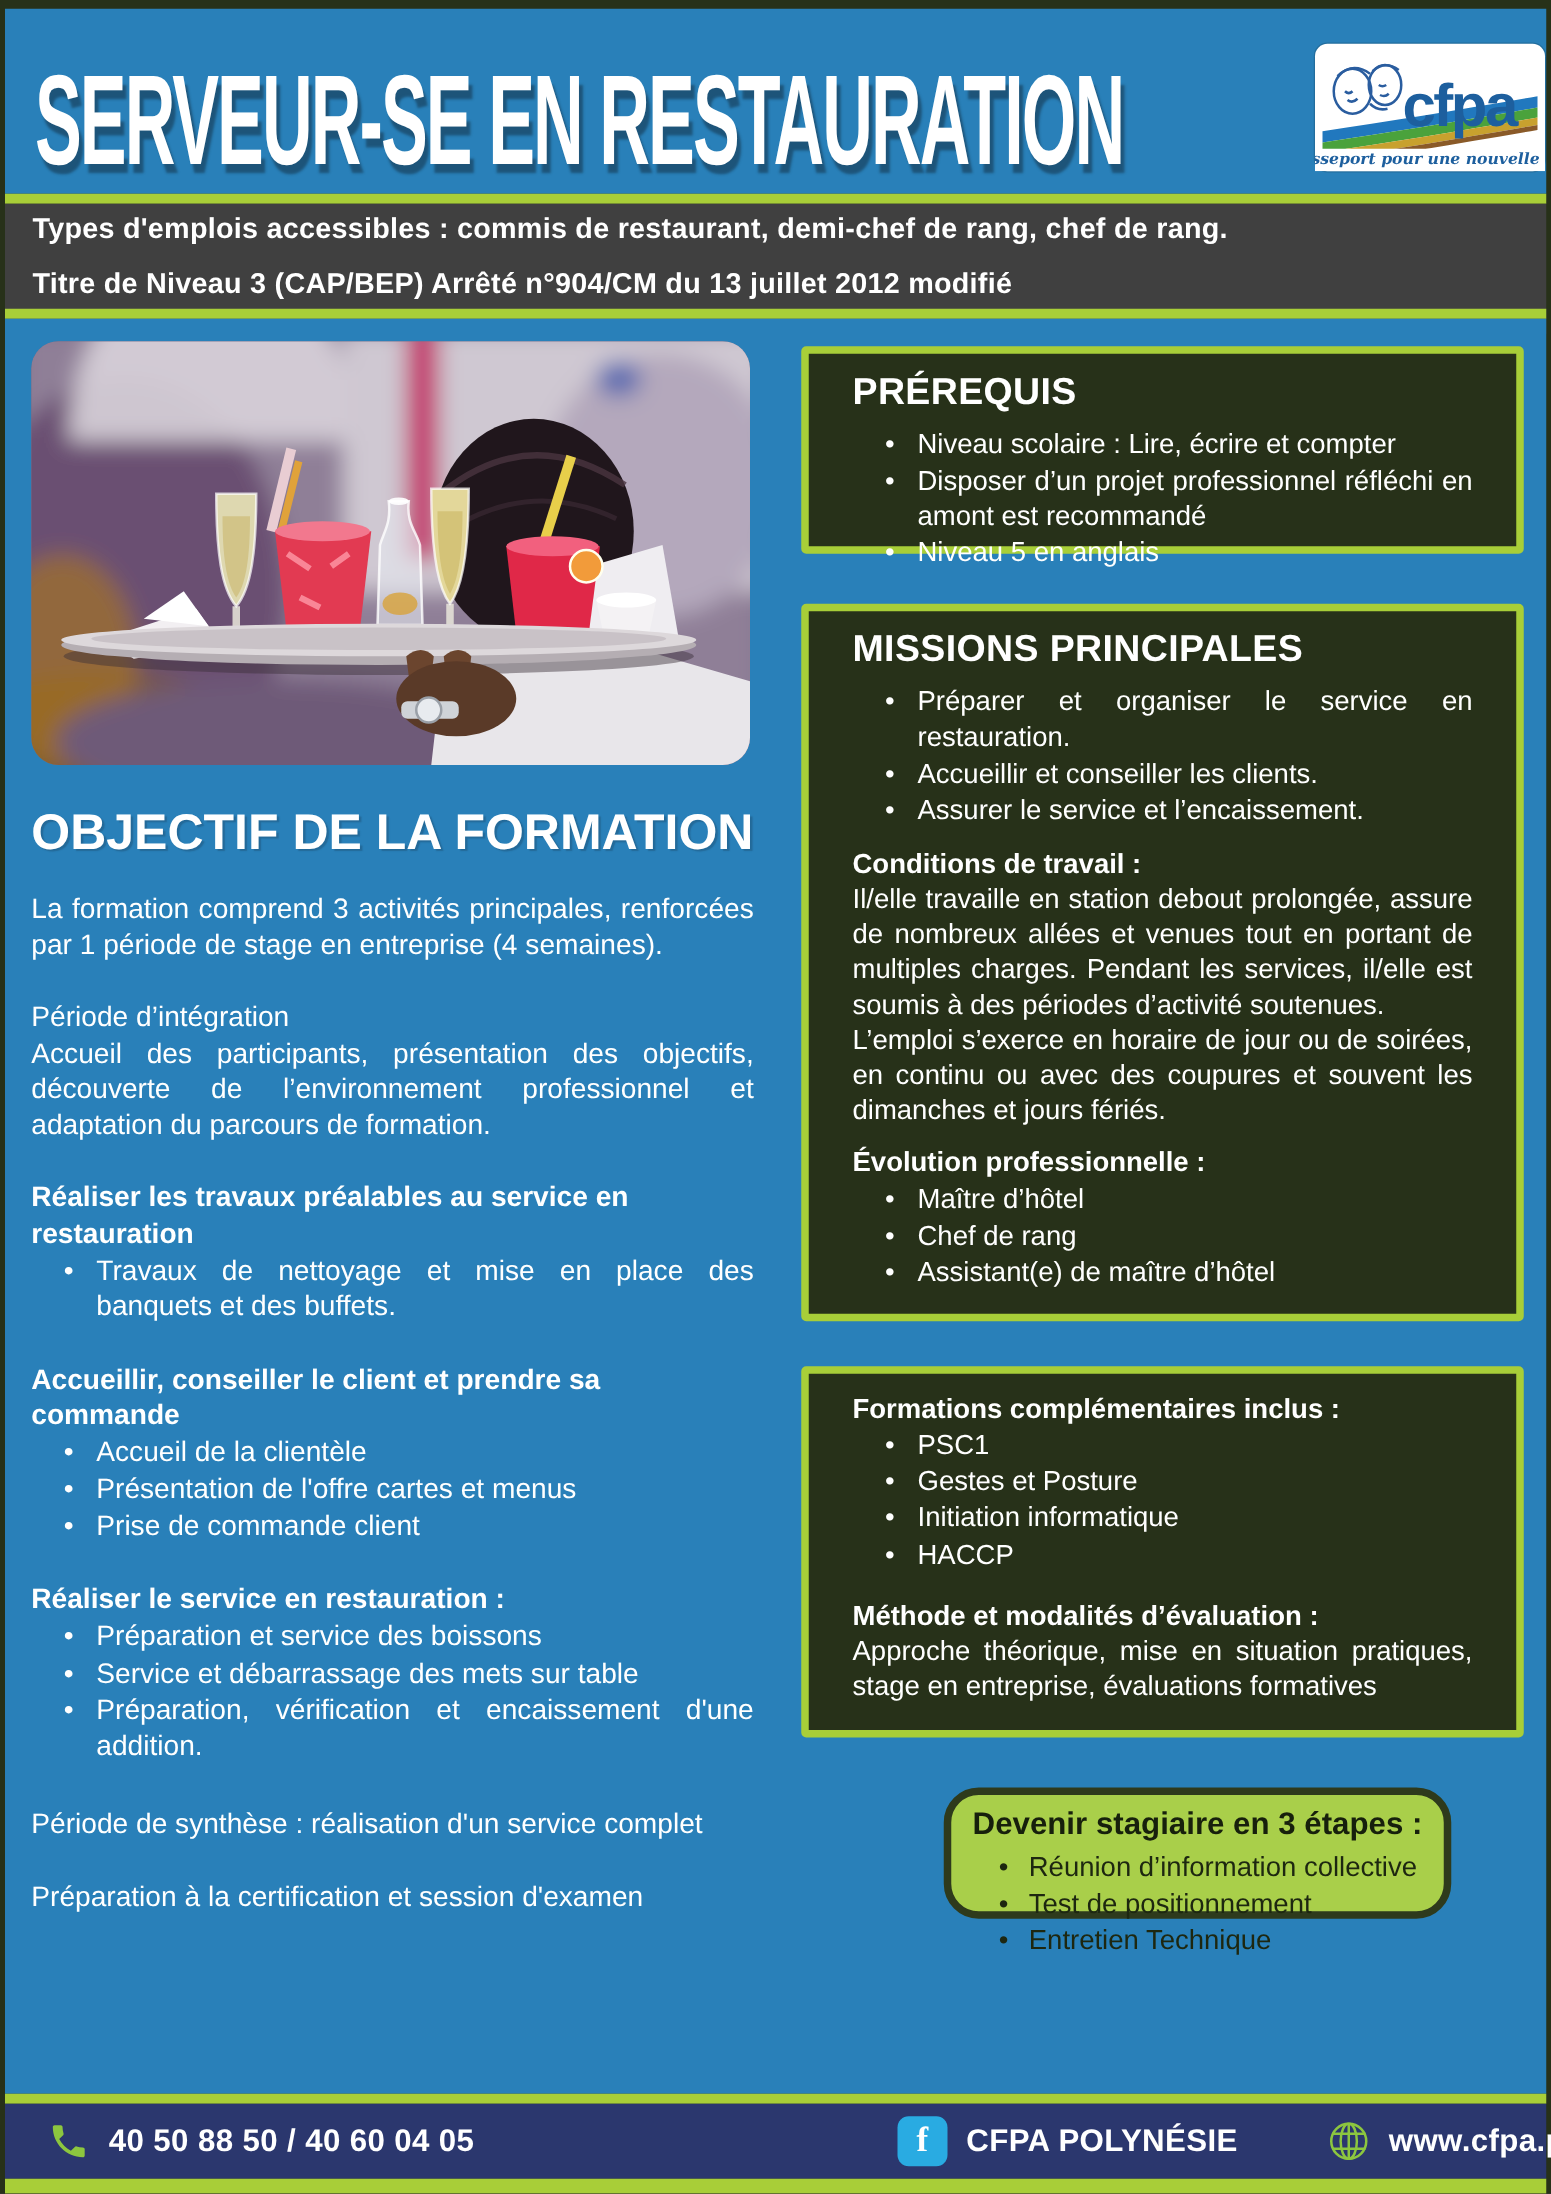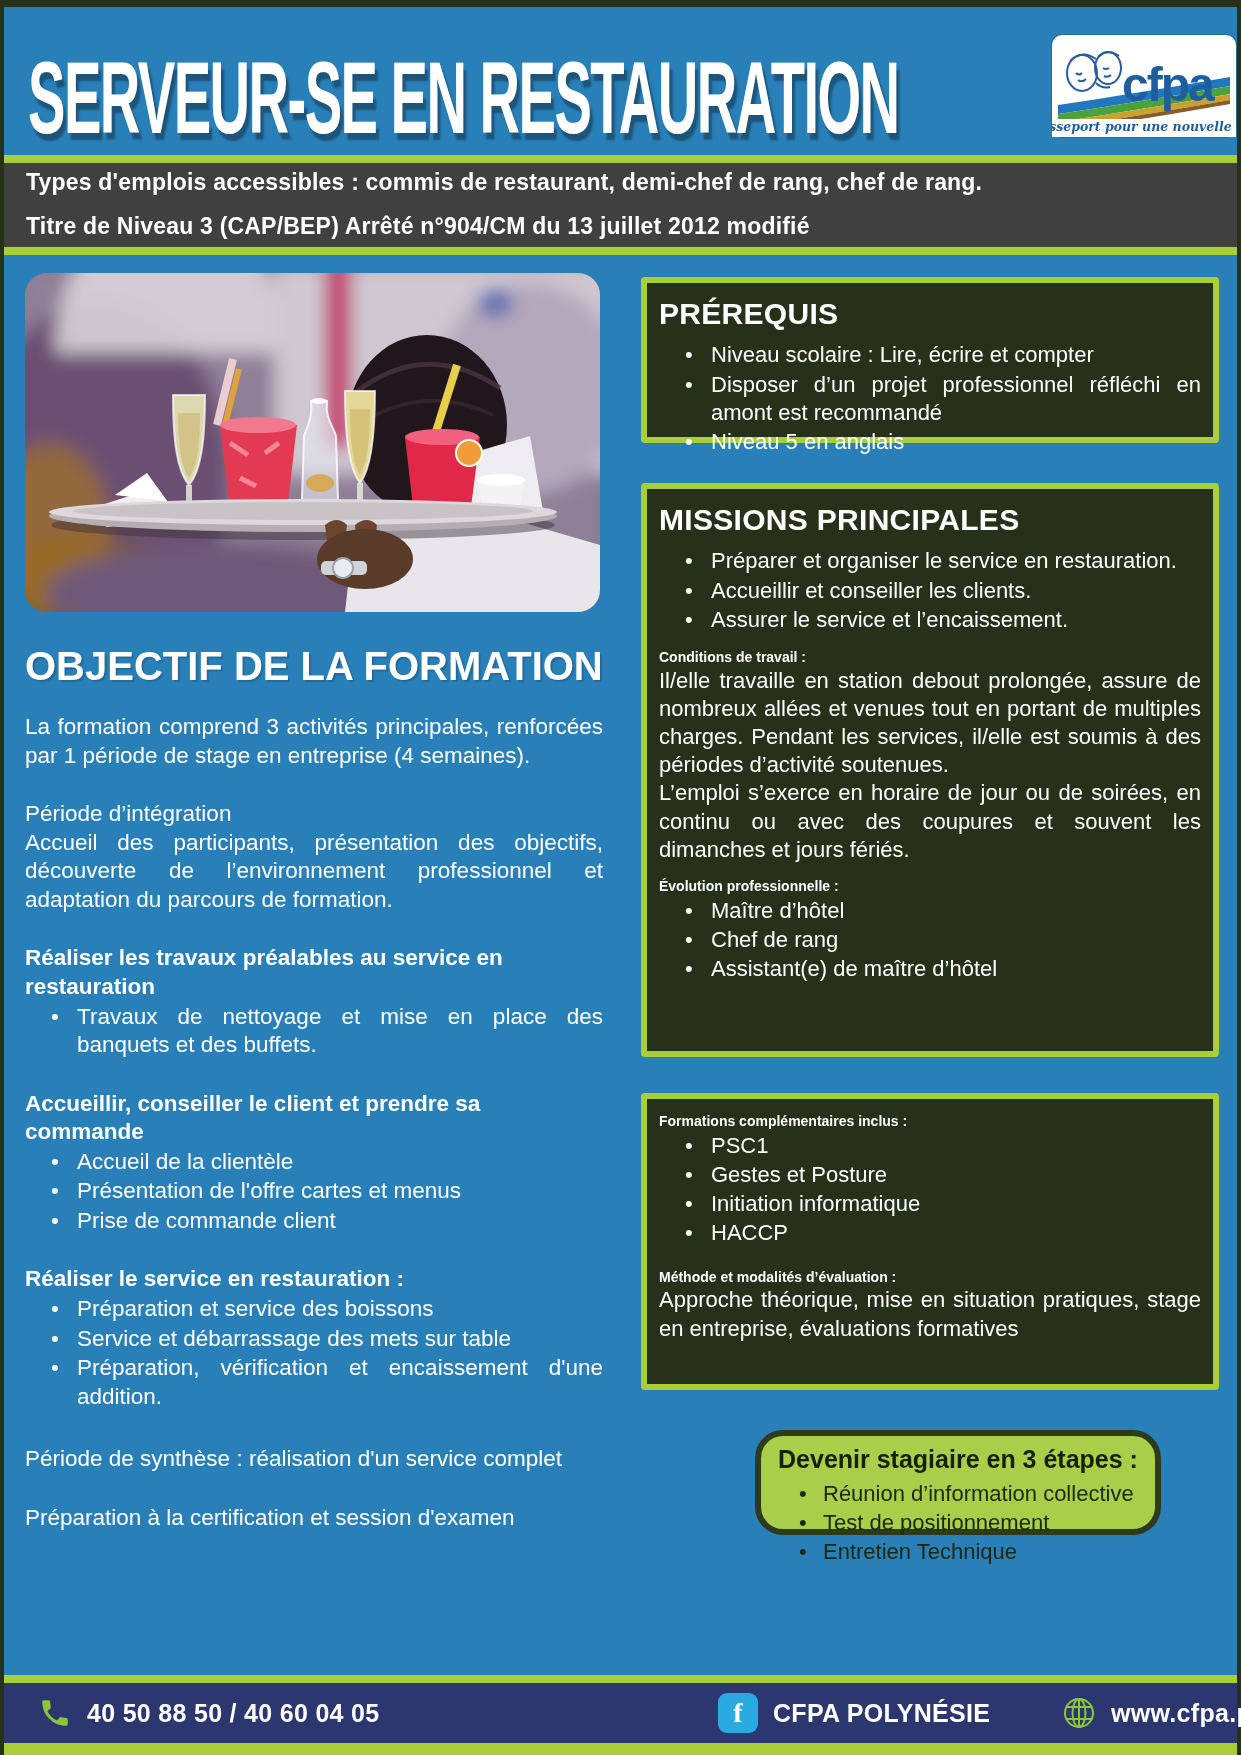--- a/index.html
+++ b/index.html
@@ -35,24 +35,24 @@
   .left-col p{margin:0;}
   .mb30{margin-bottom:30px !important;}
   .just{text-align:justify;}
   .bhead{font-weight:bold;margin:0;}
   ul.bul{list-style:none;margin:0;padding:0;}
   ul.bul li{position:relative;padding-left:52px;margin:1px 0;}
   ul.bul li::before{content:"\2022";position:absolute;left:26px;top:0;}
   
   .box{
     position:absolute;left:637px;width:578px;background:#273119;border:6px solid #a8ce38;border-radius:4px;
-    box-sizing:border-box;color:#ffffff;font-size:22px;line-height:1.28;padding:8px 12px;
+    box-sizing:border-box;color:#ffffff;font-size:22px;line-height:1.28;padding:8px 35px;
   }
   .box h2{font-size:30px;margin:4px 0 8px 0;letter-spacing:.3px;}
-  .box h3{font-size:14px;margin:0;}
+  .box h3{font-size:22px;margin:0;}
   .box p{margin:0;}
   .gap14{height:14px;}
   .gap20{height:20px;}
   .box-prerequis{top:22px;height:166px;}
   .box-missions{top:228px;height:574px;}
   .box-formations{top:838px;height:297px;}
   .devenir{
     position:absolute;left:751px;top:1175px;width:406px;height:105px;background:#a9cf4a;
     border:6px solid #2e3a1c;border-radius:28px;box-sizing:border-box;color:#1d2710;
     font-size:22px;line-height:1.27;padding:6px 16px;

